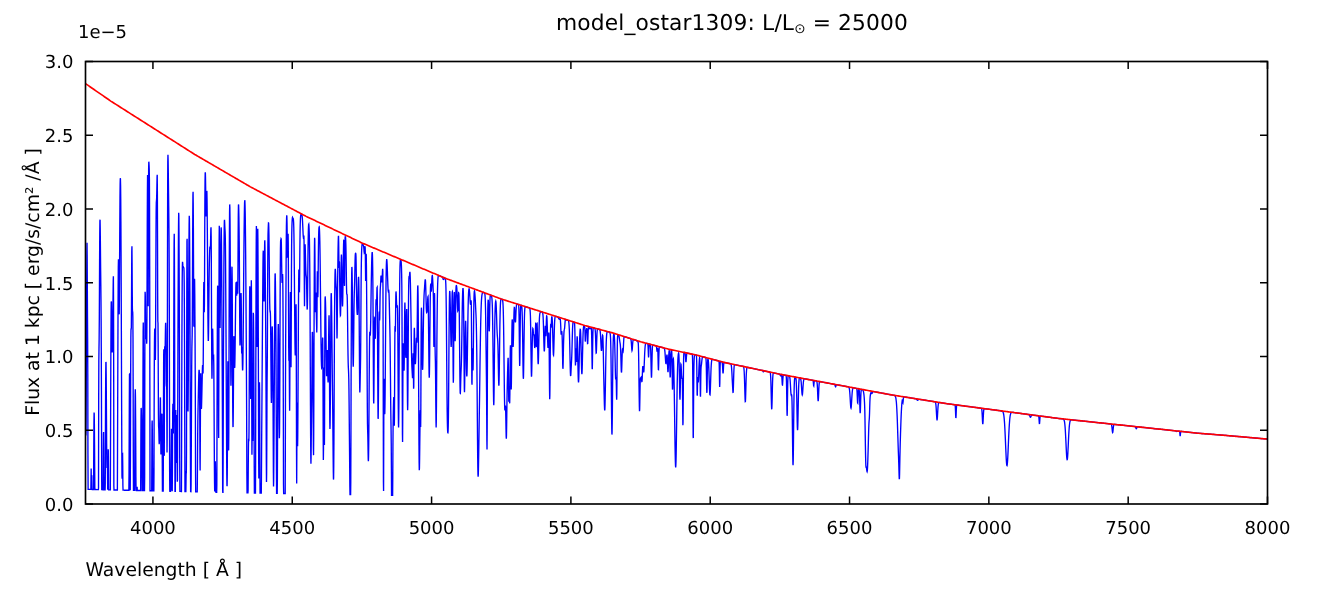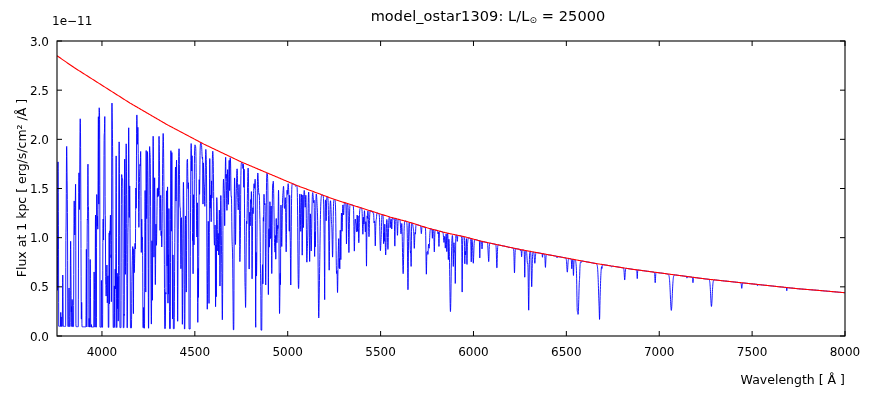--- a/index.html
+++ b/index.html
@@ -56,21 +56,21 @@
     font-size: 12px;
     fill: #000000;
     font-family: "DejaVu Sans", sans-serif;
     text-anchor: end;
   }
   #xlabel {
     position: absolute;
     left: 57px;
     top: 372px;
     width: 788px;
-    text-align: right;
+    text-align: left;
     font-size: 12.5px;
     color: #000000;
   }
   #ylabel {
     position: absolute;
     left: 0px;
     top: 0px;
     width: 300px;
     text-align: center;
     font-size: 12.5px;
@@ -83,21 +83,21 @@
 </style>
 </head>
 <body>
 
 <div id="figure">
 
   <div id="plot-title">
     <span>model_ostar1309: L/L</span><span class="sub">⊙</span><span> = 25000</span>
   </div>
 
-  <div id="exp-label">1e−11</div>
+  <div id="exp-label">1e−5</div>
 
   <svg id="axes-svg" width="880" height="400">
     <defs>
       <clipPath id="plotclip">
           <rect x="57" y="41" width="788" height="295"></rect>
         </clipPath>
     </defs>
 
     <rect x="57" y="41" width="788" height="295" fill="#ffffff"></rect>
 

